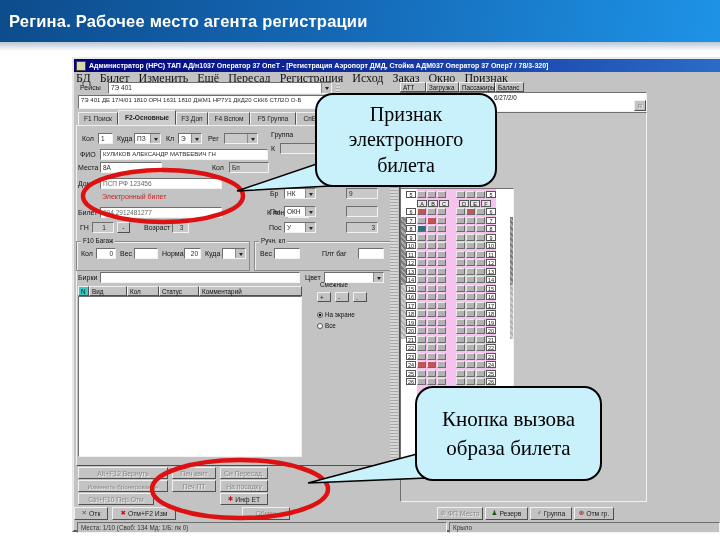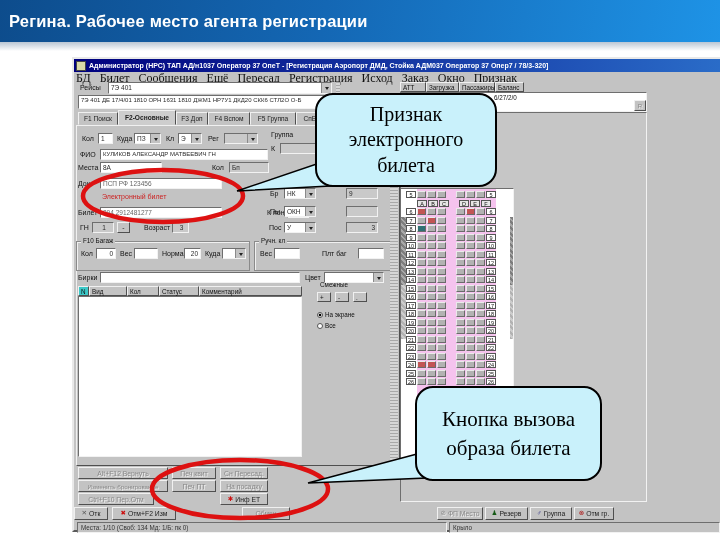--- a/index.html
+++ b/index.html
@@ -87,21 +87,21 @@
   <div class="win">
 
     <div class="titlebar">
       <span class="appicon"></span>
       <span class="titletext">Администратор (НРС) ТАП АД/н1037 Оператор 37 ОпеТ - [Регистрация Аэропорт ДМД, Стойка АДМ037 Оператор 37 Опер7 / 78/3-320]</span>
     </div>
 
     <div class="menubar">
         <div class="menuitem">БД</div>
         <div class="menuitem">Билет</div>
-        <div class="menuitem">Сообщения</div>
+        <div class="menuitem">Изменить</div>
         <div class="menuitem">Ещё</div>
         <div class="menuitem">Пересад</div>
         <div class="menuitem">Регистрация</div>
         <div class="menuitem">Исход</div>
         <div class="menuitem">Заказ</div>
         <div class="menuitem">Окно</div>
         <div class="menuitem">Признак</div>
       </div>
 
     <span class="lbl" style="left:6px;top:25px;">Рейсы</span>

